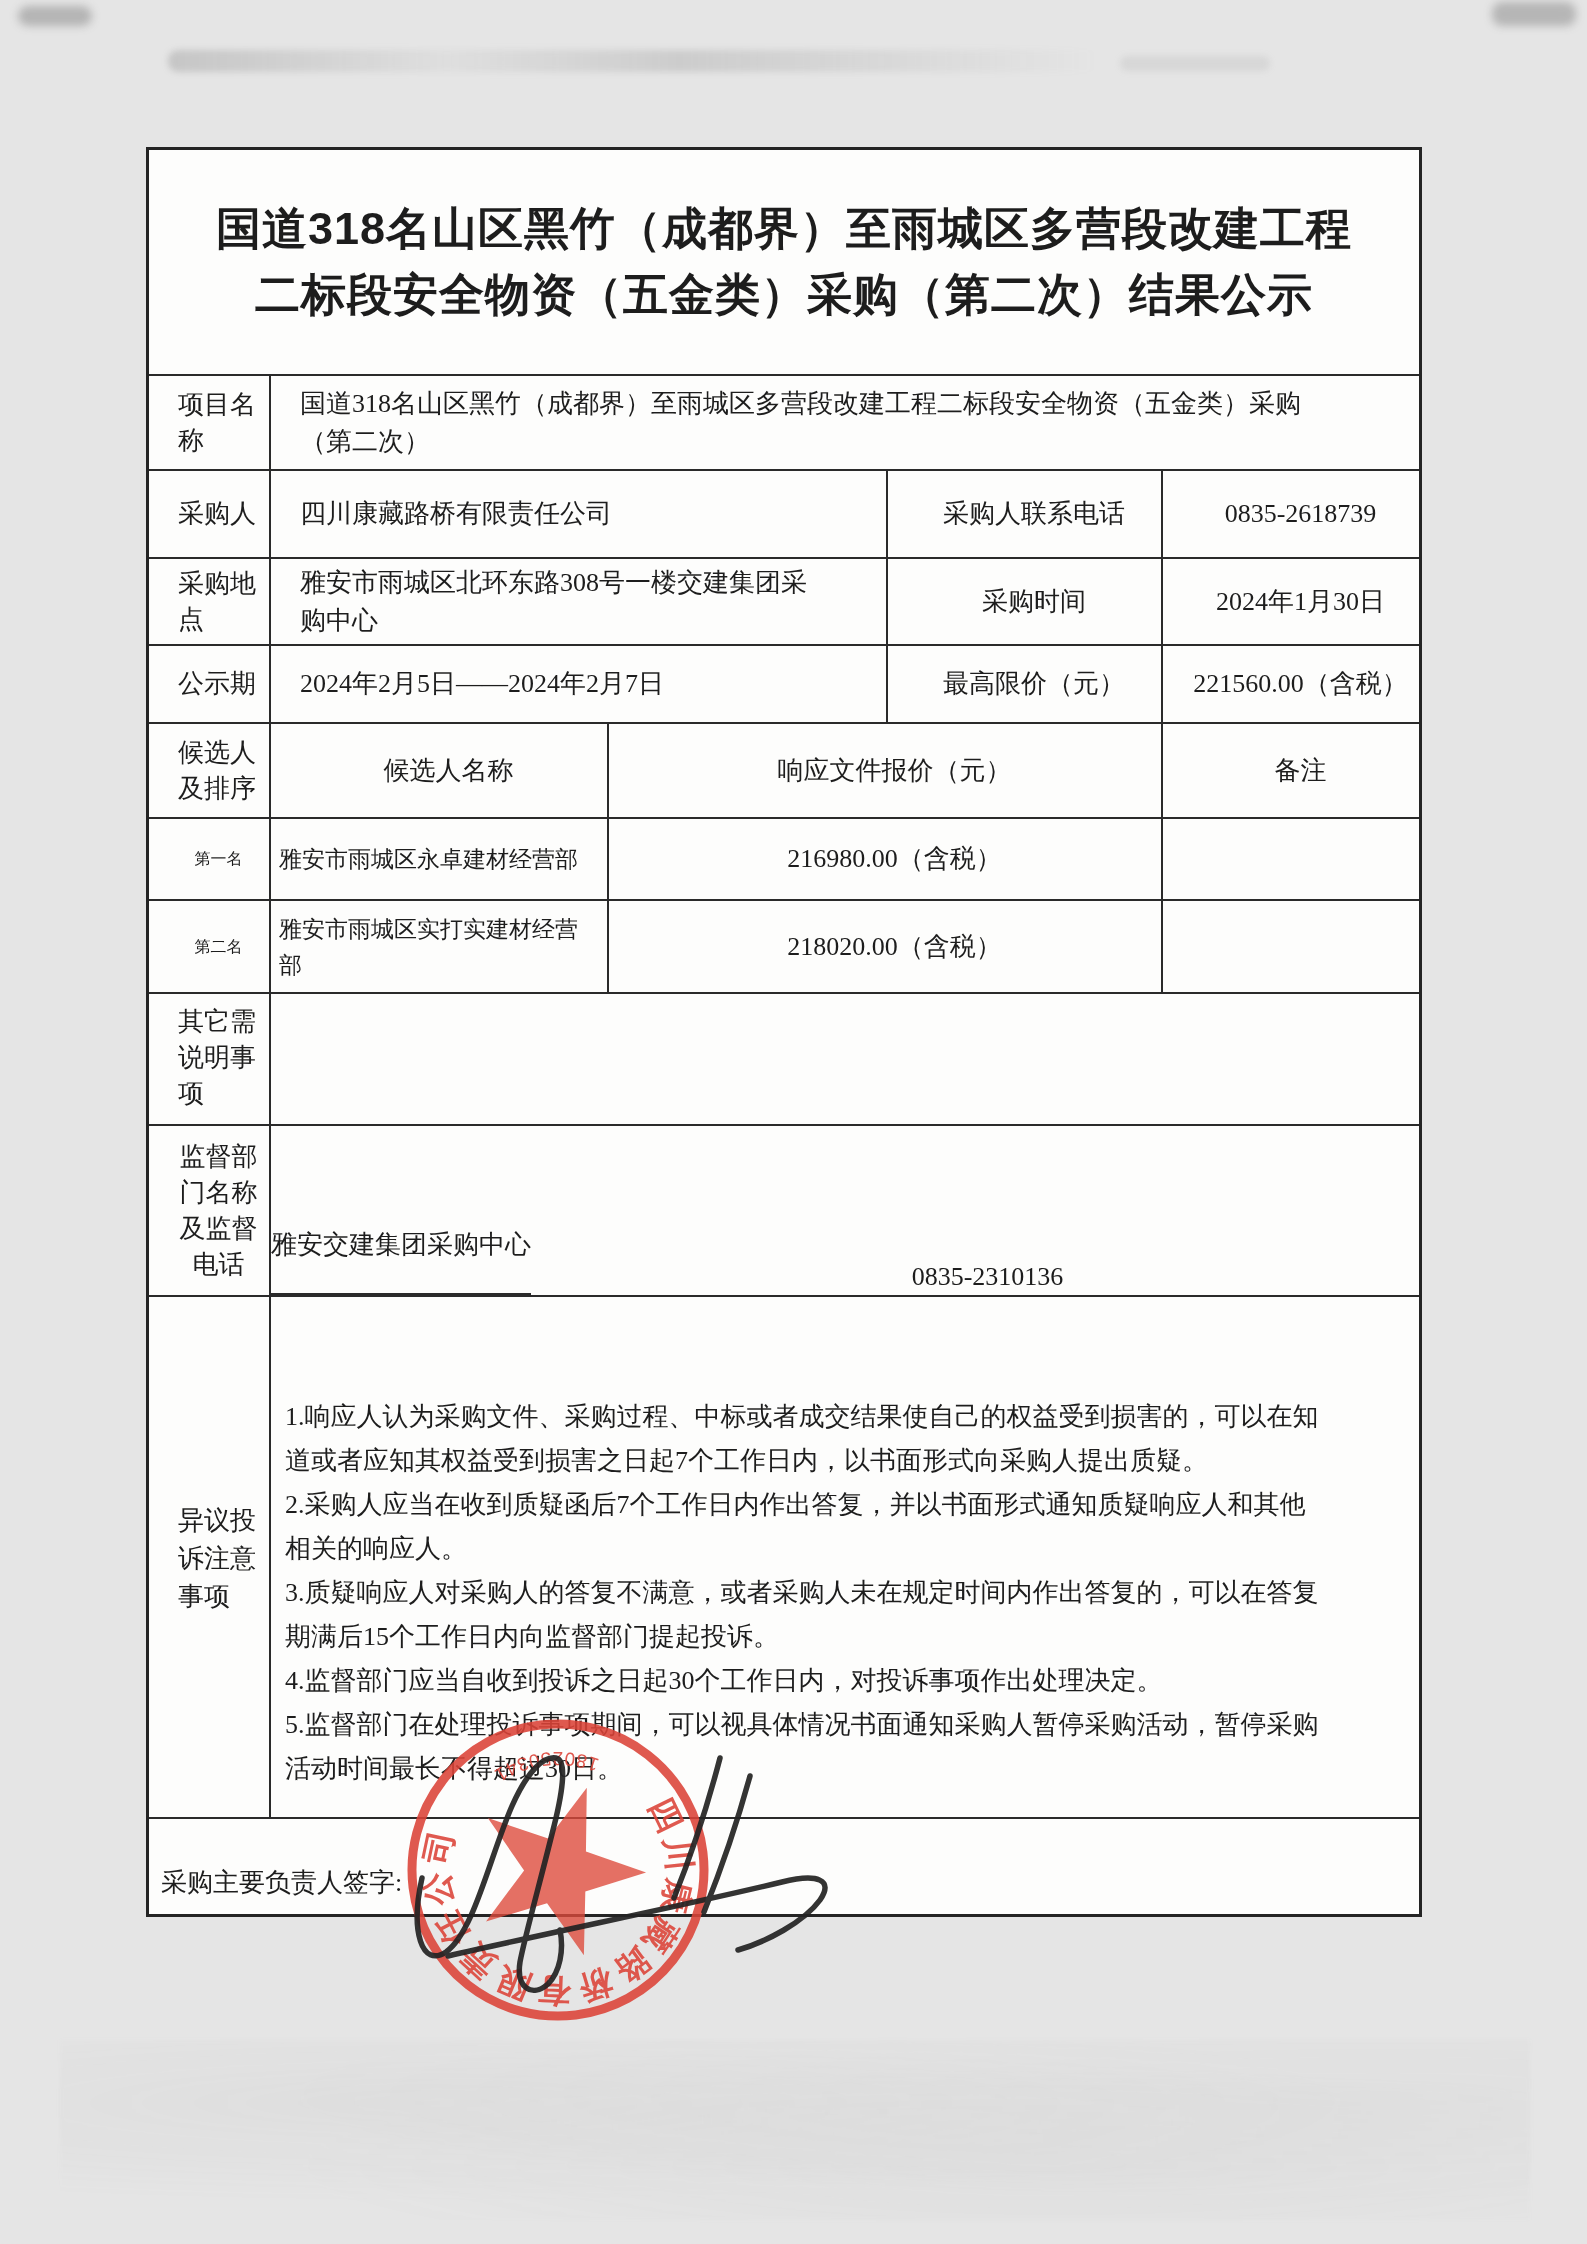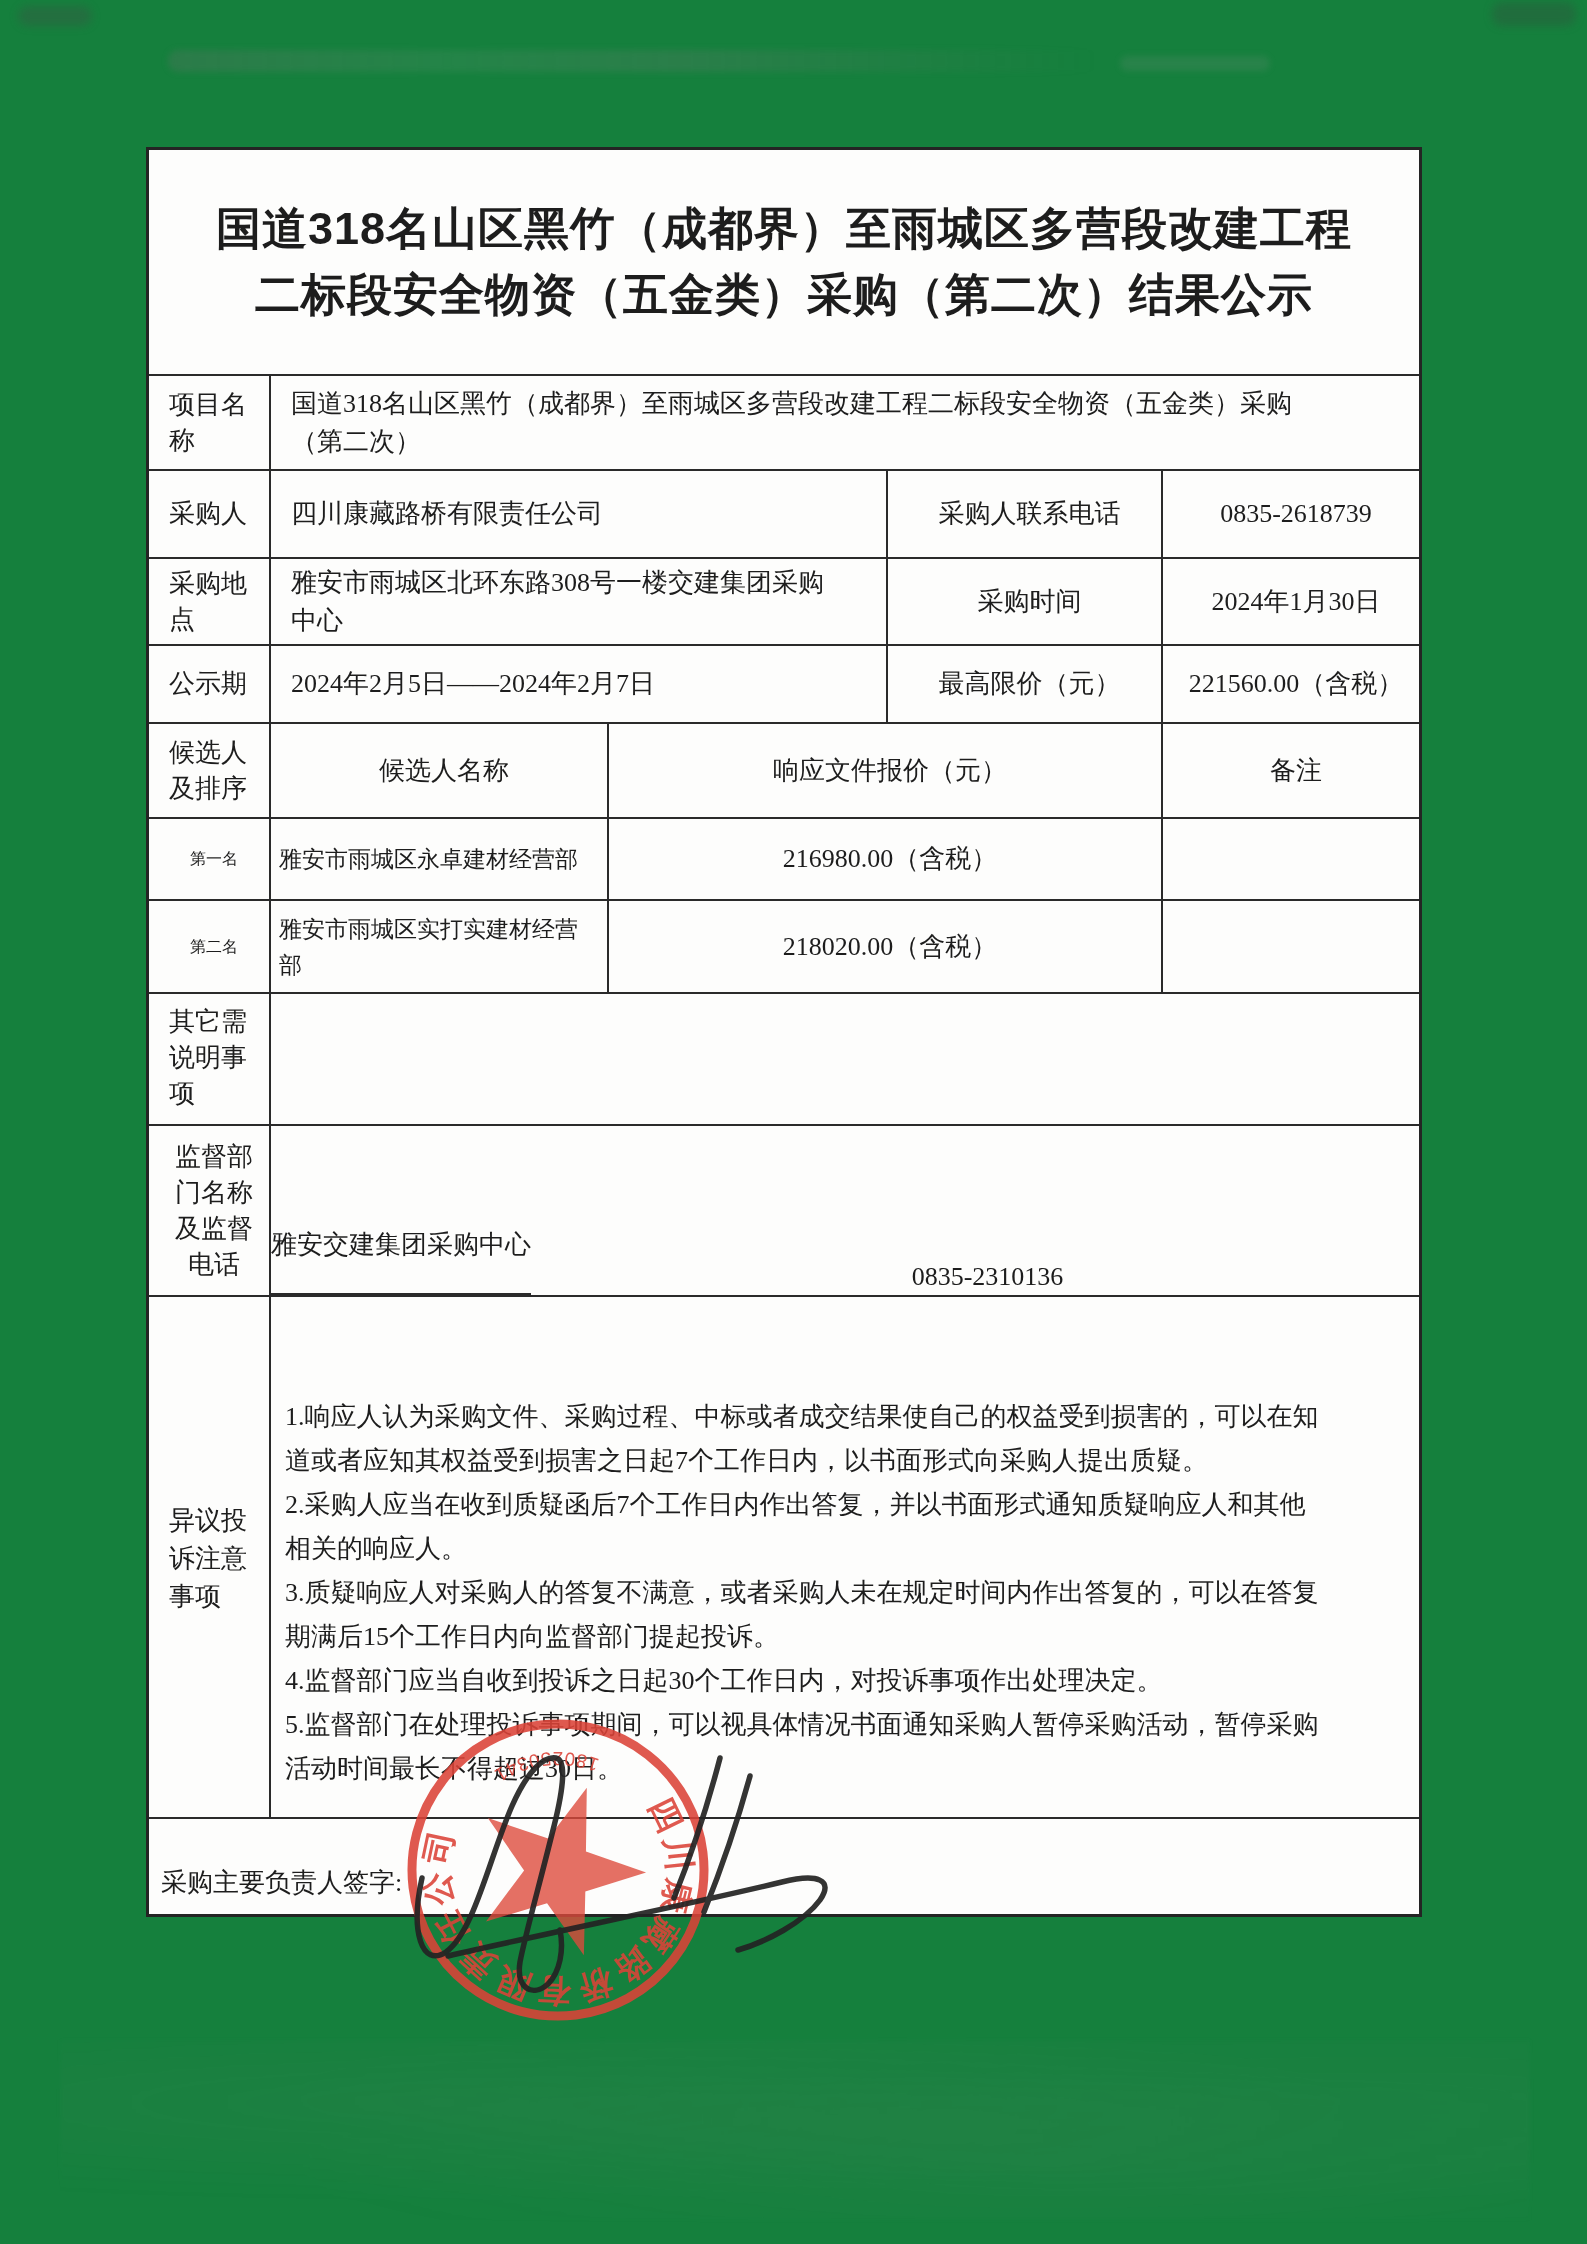--- a/index.html
+++ b/index.html
@@ -1,19 +1,19 @@
 <!DOCTYPE html>
 <html><head>
 <meta charset="utf-8">
 <style>
   html,body{margin:0;padding:0;background:#ffffff;}
   .page{
     position:relative;
     width:1587px;height:2244px;
-    background:#15803d;
+    background:#e5e5e5;
     font-family:"Liberation Serif","DejaVu Serif",serif;
     color:#1d1d1d;
     overflow:hidden;
   }
   
   .art{position:absolute;border-radius:10px;pointer-events:none;}
   .art-corner-l{left:18px;top:6px;width:74px;height:20px;background:rgba(70,70,70,.30);filter:blur(4px);}
   .art-corner-r{left:1492px;top:2px;width:84px;height:24px;background:rgba(60,60,60,.28);filter:blur(4px);}
   .art-streak{left:168px;top:50px;width:930px;height:22px;
     background:linear-gradient(90deg,rgba(110,110,110,.26),rgba(170,170,170,.10) 30%,rgba(120,120,120,.22) 55%,rgba(200,200,200,0));
@@ -34,21 +34,21 @@
     background:#fdfdfc;
     z-index:1;
   }
   .tr{display:flex;box-sizing:border-box;border-bottom:2px solid #2a2a2a;}
   .tr:last-child{border-bottom:none;}
   .td{
     box-sizing:border-box;
     border-right:2px solid #2a2a2a;
     display:flex;align-items:center;
     font-size:26px;line-height:36px;
-    padding:6px 10px 6px 20px;
+    padding:6px 10px 6px 29px;
   }
   .td:last-child{border-right:none;flex:1;}
   .lbl{width:122px;word-break:break-all;}
   .c-a{width:617px;}  
   .c-b{width:275px;}  
   .c-d{width:338px;}  
   .c-e{width:554px;}  
   .ctr{justify-content:center;text-align:center;}
   .hei{font-family:"Liberation Sans","DejaVu Sans",sans-serif;}
   .h-title{height:226px;}

